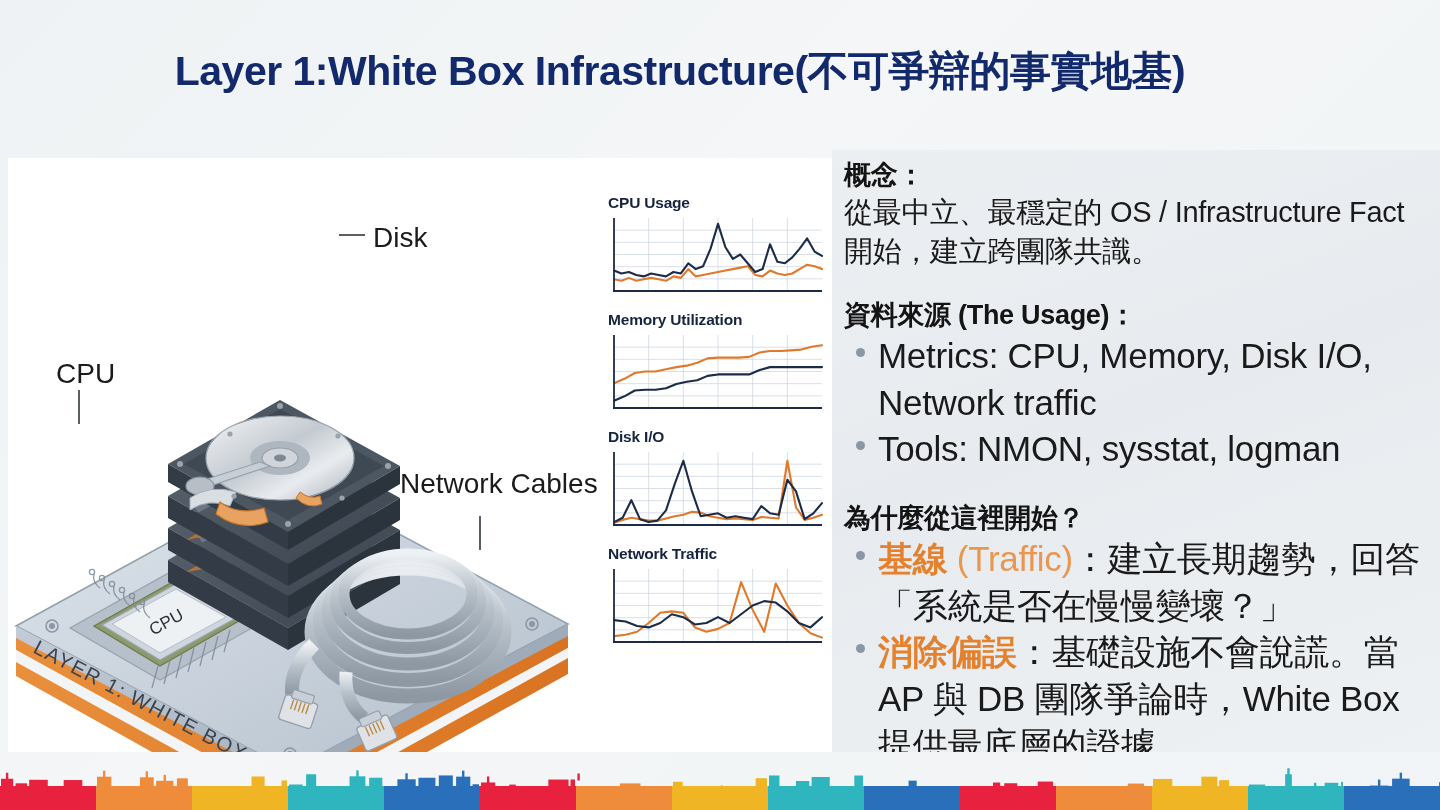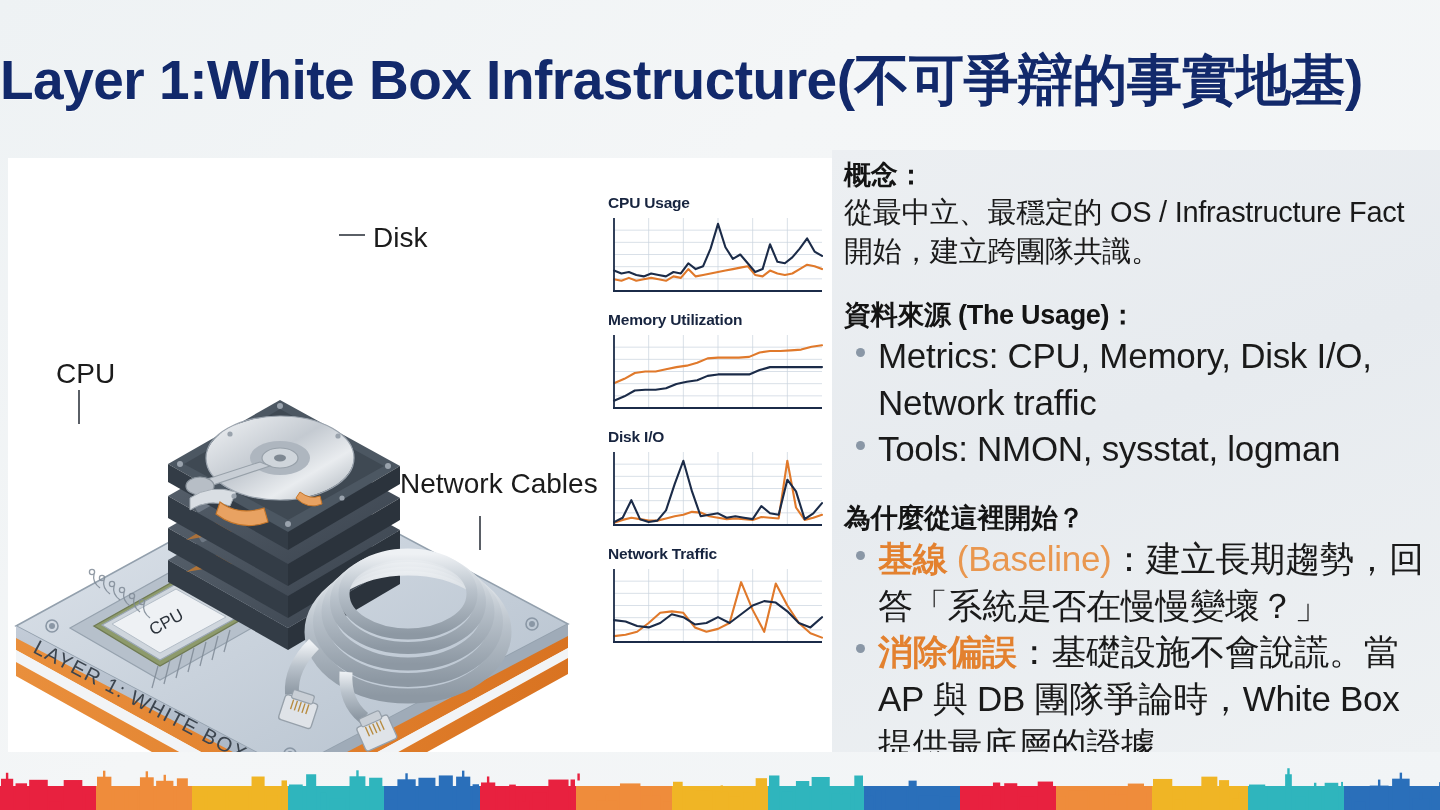--- a/index.html
+++ b/index.html
@@ -8,21 +8,21 @@
   body {
     font-family:"Liberation Sans", sans-serif;
     background:linear-gradient(135deg,#eef2f4 0%,#f4f6f7 40%,#f1f4f6 100%);
     position:relative;
   }
 
   
   #slide-title {
     position:absolute; left:0; top:44px; width:1360px;
     text-align:center;
-    font-size:55px; font-weight:bold; letter-spacing:-0.5px;
+    font-size:41px; font-weight:bold; letter-spacing:-0.5px;
     color:#12296b;
     white-space:nowrap;
     text-shadow:0 1px 0 rgba(255,255,255,.6);
   }
 
   
   #content-panel {
     position:absolute; left:8px; top:158px; width:824px; height:594px;
     background:#ffffff; overflow:hidden;
   }
@@ -383,21 +383,21 @@
       </li>
     </ul>
   </div>
 
   <div class="gap"></div>
 
   <div>
     <div class="sec-head">為什麼從這裡開始？</div>
     <ul class="bullets">
       <li>
-        <span class="accent">基線</span><span class="accent-light"> (Baseline)</span><span>：建立長期趨勢，回答「系統是否在慢慢變壞？」</span>
+        <span class="accent">基線</span><span class="accent-light"> (Traffic)</span><span>：建立長期趨勢，回答「系統是否在慢慢變壞？」</span>
       </li>
       <li>
         <span class="accent">消除偏誤</span><span>：基礎設施不會說謊。當 AP 與 DB 團隊爭論時，White Box 提供最底層的證據。</span>
       </li>
     </ul>
   </div>
 </div>
 
 <div id="skyline">
   <svg width="1440" height="58" viewBox="0 0 1440 58" preserveAspectRatio="none">

